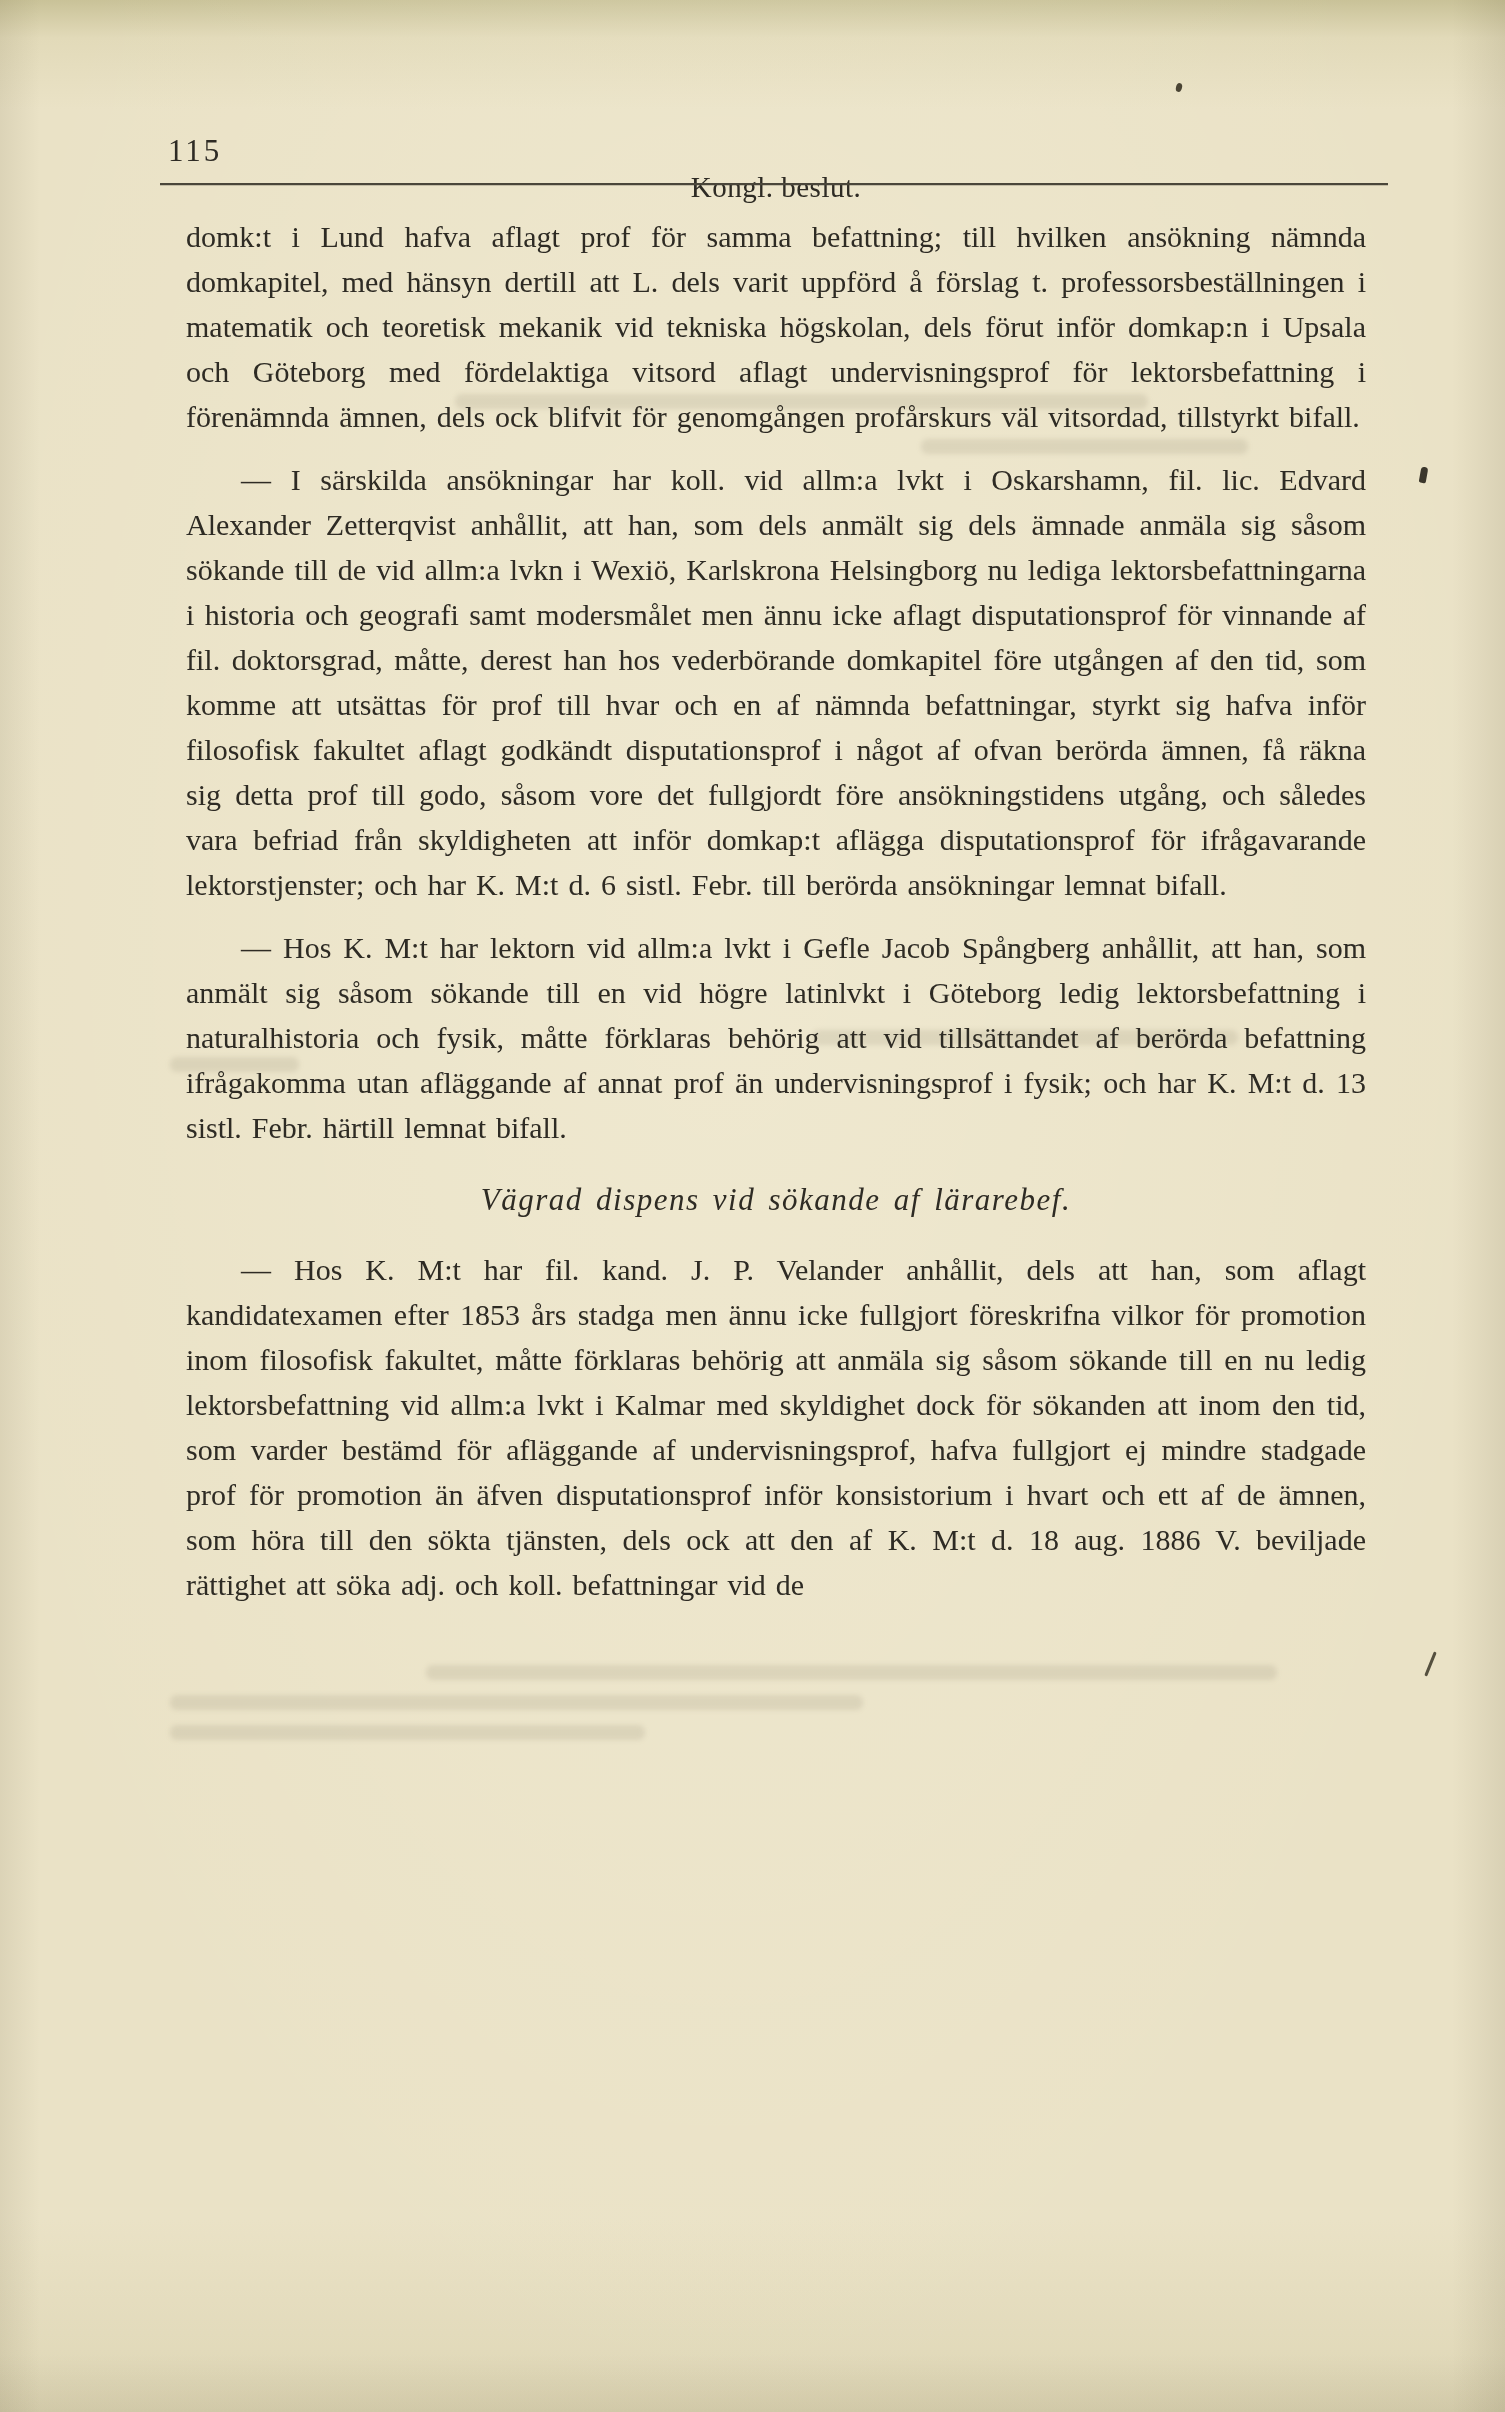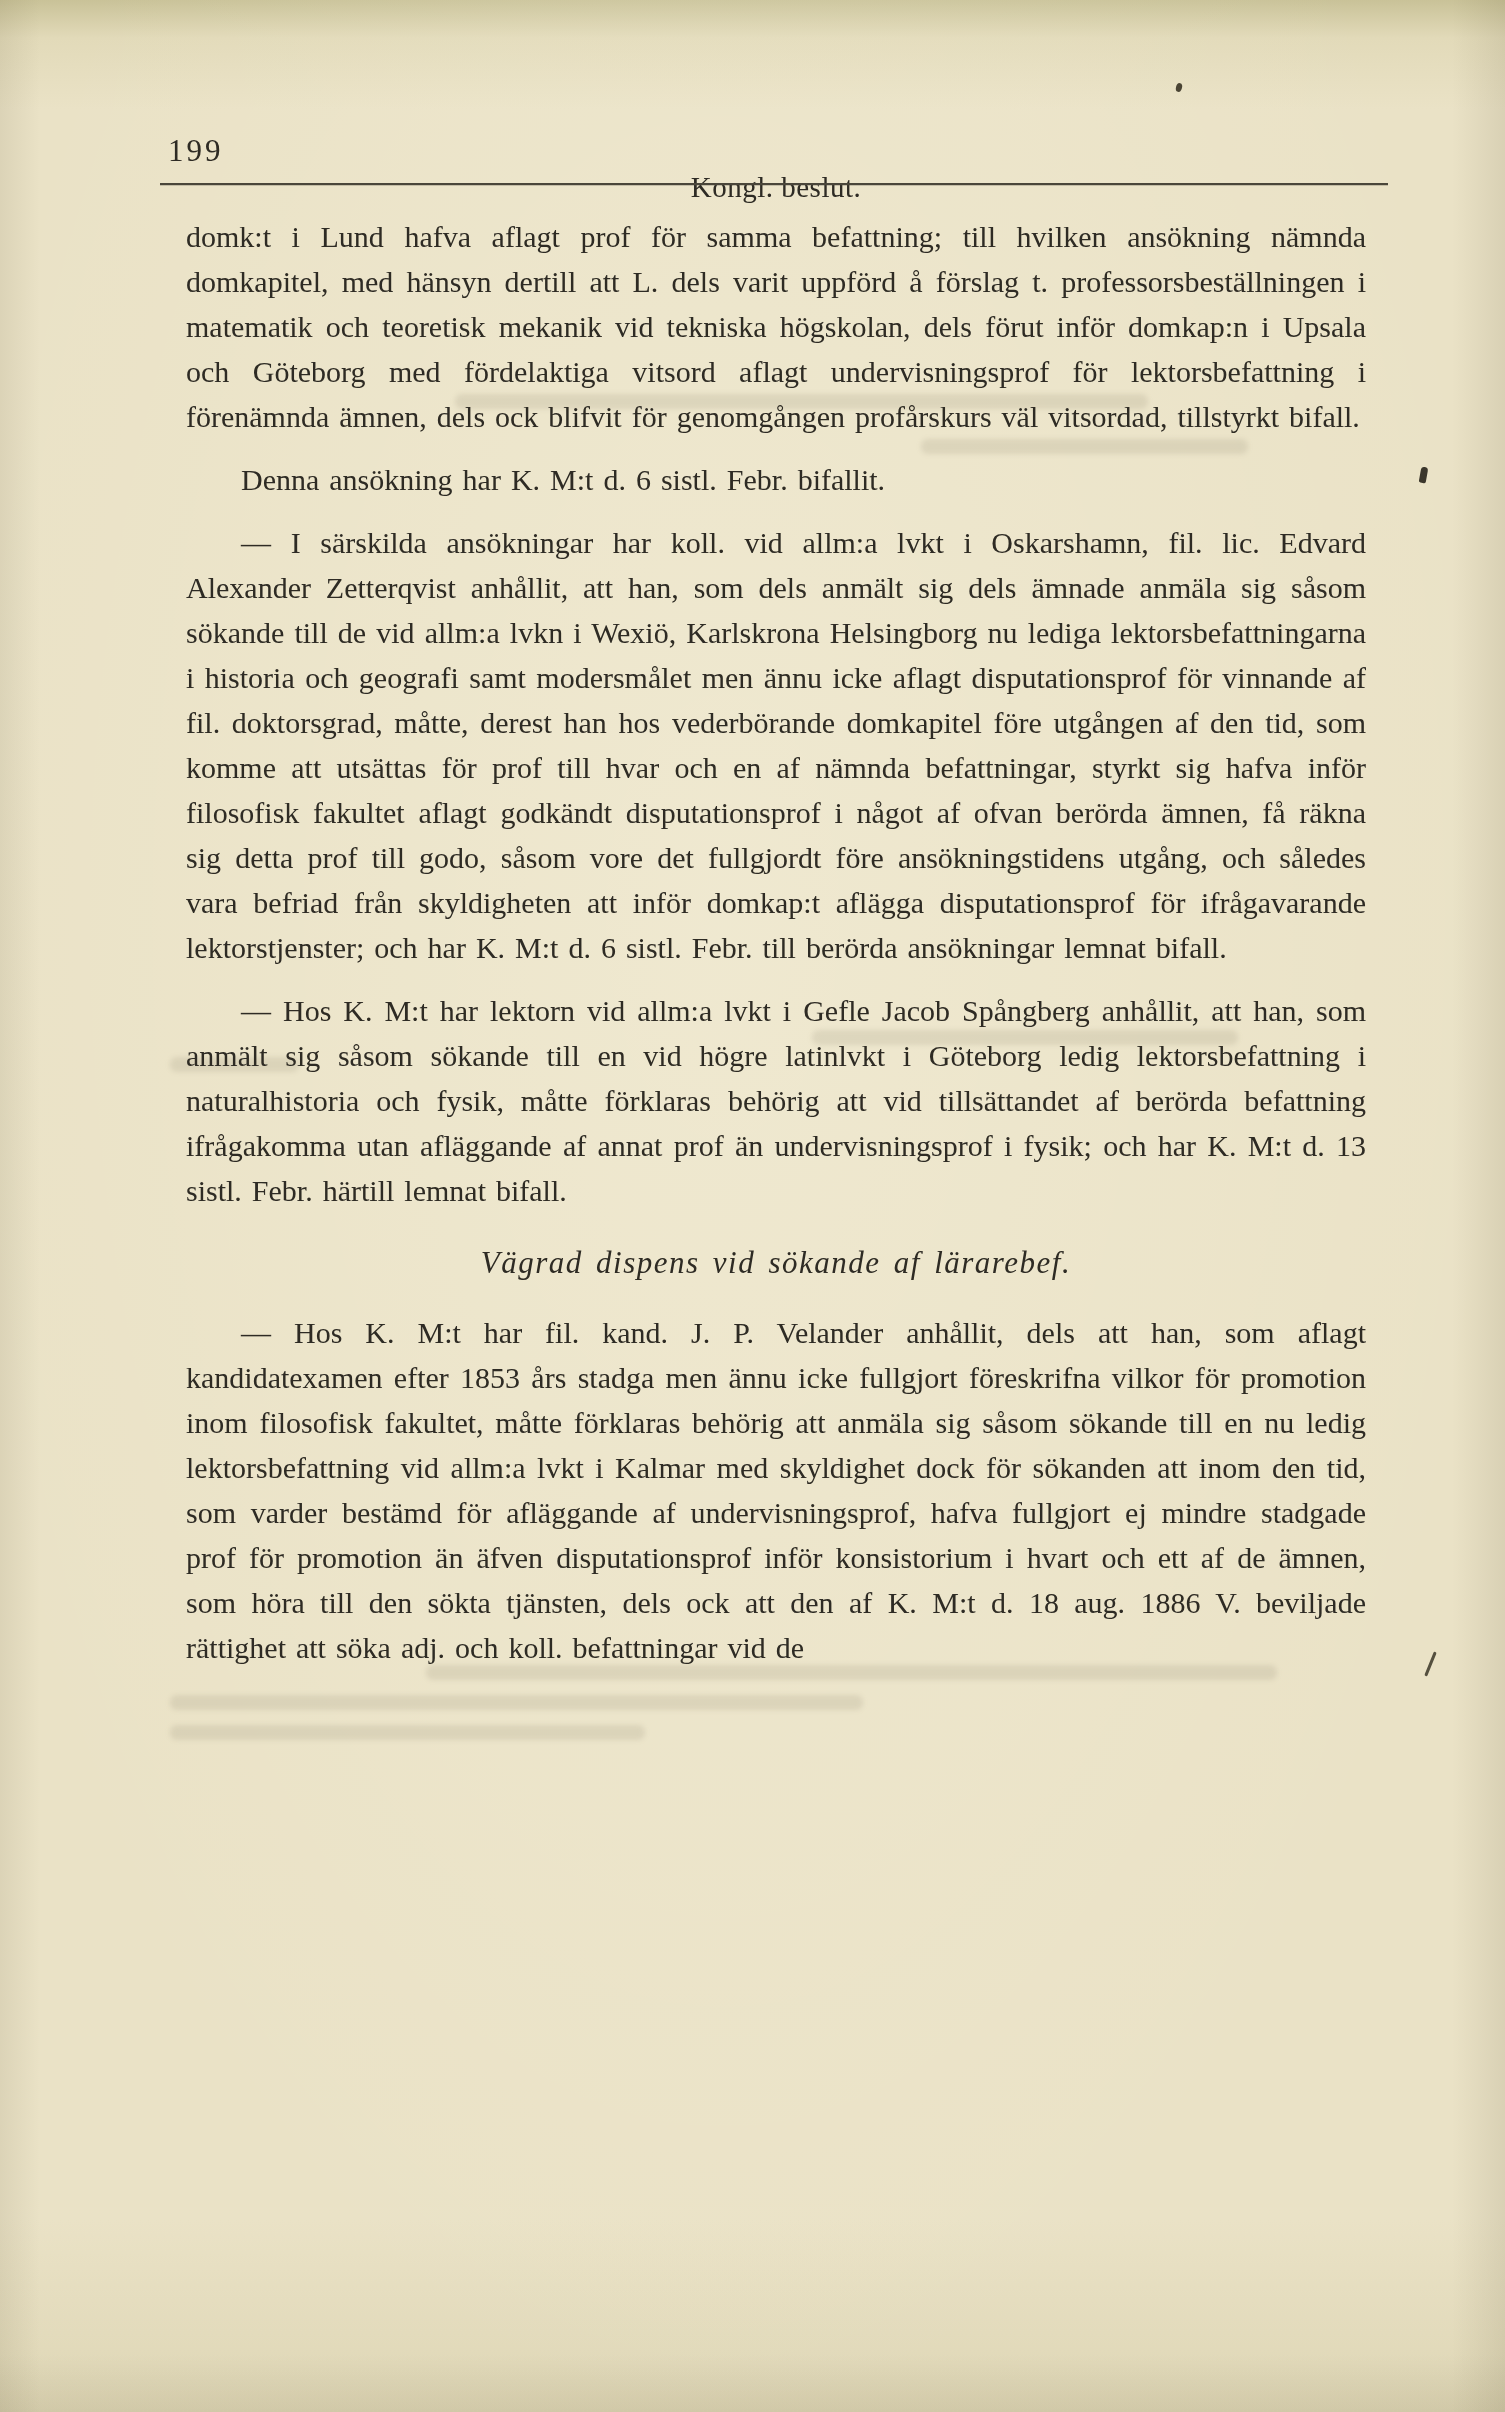--- a/index.html
+++ b/index.html
@@ -130,27 +130,26 @@
 <div class="bleed b4"></div>
 <div class="bleed b5"></div>
 <div class="bleed b6"></div>
 <div class="bleed b7"></div>
 
 <div class="speck-dot"></div>
 <div class="speck-comma"></div>
 <div class="speck-slash"></div>
 
 <div class="running-head">
-  <span class="page-number">199</span>
+  <span class="page-number">115</span>
   <span class="running-title">Kongl. beslut.</span>
 </div>
 
 <div class="header-rule"></div>
 
 <div class="text-block">
   <p class="para">domk:t i Lund hafva aflagt prof för samma befattning; till hvilken ansökning nämnda domkapitel, med hänsyn dertill att L. dels varit uppförd å förslag t. professorsbeställningen i matematik och teoretisk mekanik vid tekniska högskolan, dels förut inför domkap:n i Upsala och Göteborg med fördelaktiga vitsord aflagt undervisningsprof för lektorsbefattning i förenämnda ämnen, dels ock blifvit för genomgången profårskurs väl vitsordad, tillstyrkt bifall.</p>
-  <p class="para indent">Denna ansökning har K. M:t d. 6 sistl. Febr. bifallit.</p>
   <p class="para indent">— I särskilda ansökningar har koll. vid allm:a lvkt i Oskarshamn, fil. lic. Edvard Alexander Zetterqvist anhållit, att han, som dels anmält sig dels ämnade anmäla sig såsom sökande till de vid allm:a lvkn i Wexiö, Karlskrona Helsingborg nu lediga lektorsbefattningarna i historia och geografi samt modersmålet men ännu icke aflagt disputationsprof för vinnande af fil. doktorsgrad, måtte, derest han hos vederbörande domkapitel före utgången af den tid, som komme att utsättas för prof till hvar och en af nämnda befattningar, styrkt sig hafva inför filosofisk fakultet aflagt godkändt disputationsprof i något af ofvan berörda ämnen, få räkna sig detta prof till godo, såsom vore det fullgjordt före ansökningstidens utgång, och således vara befriad från skyldigheten att inför domkap:t aflägga disputationsprof för ifrågavarande lektorstjenster; och har K. M:t d. 6 sistl. Febr. till berörda ansökningar lemnat bifall.</p>
   <p class="para indent">— Hos K. M:t har lektorn vid allm:a lvkt i Gefle Jacob Spångberg anhållit, att han, som anmält sig såsom sökande till en vid högre latinlvkt i Göteborg ledig lektorsbefattning i naturalhistoria och fysik, måtte förklaras behörig att vid tillsättandet af berörda befattning ifrågakomma utan afläggande af annat prof än undervisningsprof i fysik; och har K. M:t d. 13 sistl. Febr. härtill lemnat bifall.</p>
   <h2 class="section-heading">Vägrad dispens vid sökande af lärarebef.</h2>
   <p class="para indent">— Hos K. M:t har fil. kand. J. P. Velander anhållit, dels att han, som aflagt kandidatexamen efter 1853 års stadga men ännu icke fullgjort föreskrifna vilkor för promotion inom filosofisk fakultet, måtte förklaras behörig att anmäla sig såsom sökande till en nu ledig lektorsbefattning vid allm:a lvkt i Kalmar med skyldighet dock för sökanden att inom den tid, som varder bestämd för afläggande af undervisningsprof, hafva fullgjort ej mindre stadgade prof för promotion än äfven disputationsprof inför konsistorium i hvart och ett af de ämnen, som höra till den sökta tjänsten, dels ock att den af K. M:t d. 18 aug. 1886 V. beviljade rättighet att söka adj. och koll. befattningar vid de</p>
 </div>
 
 
 </body></html>

